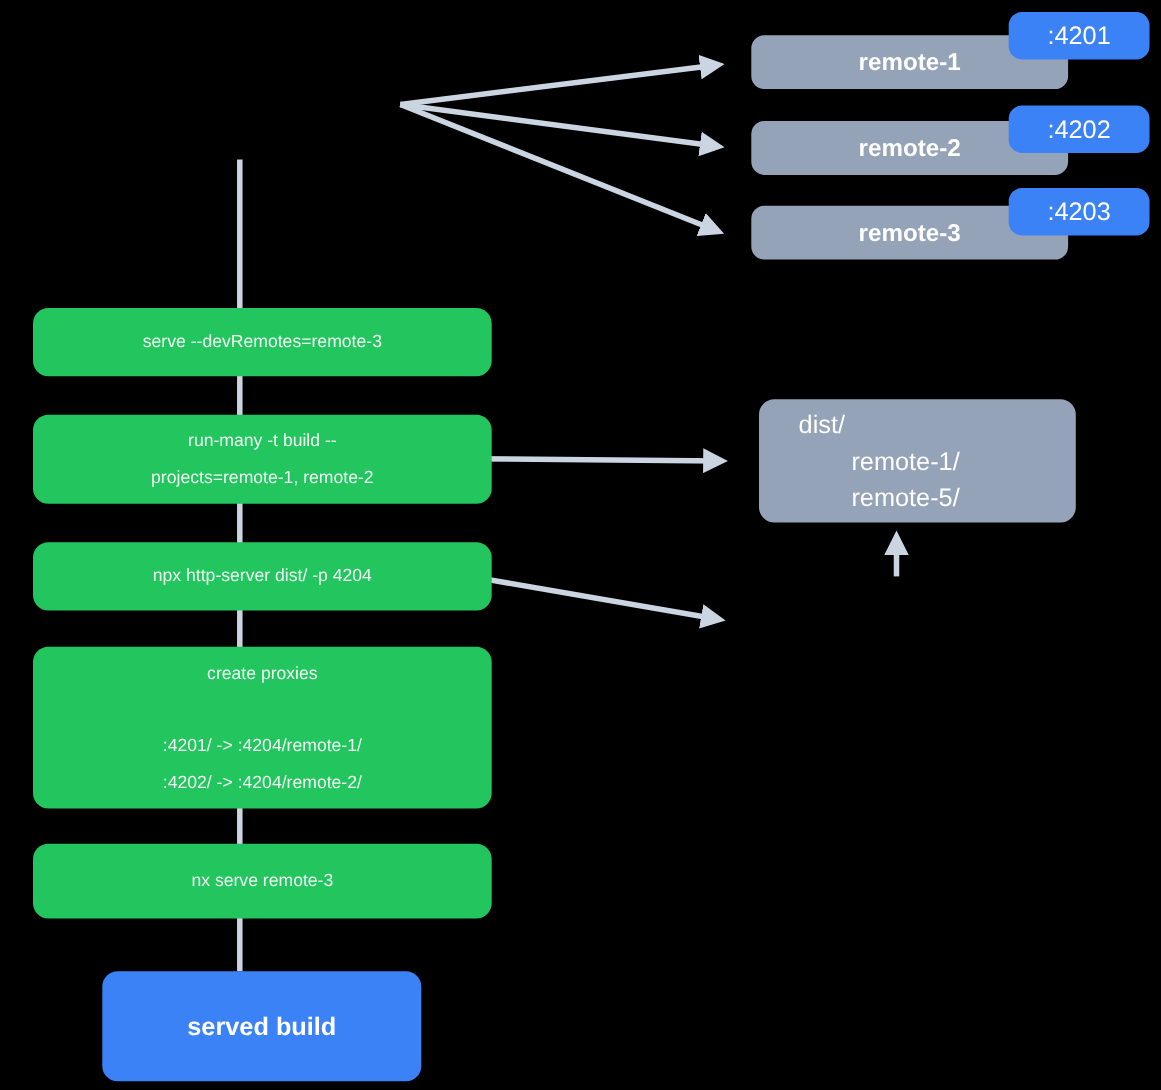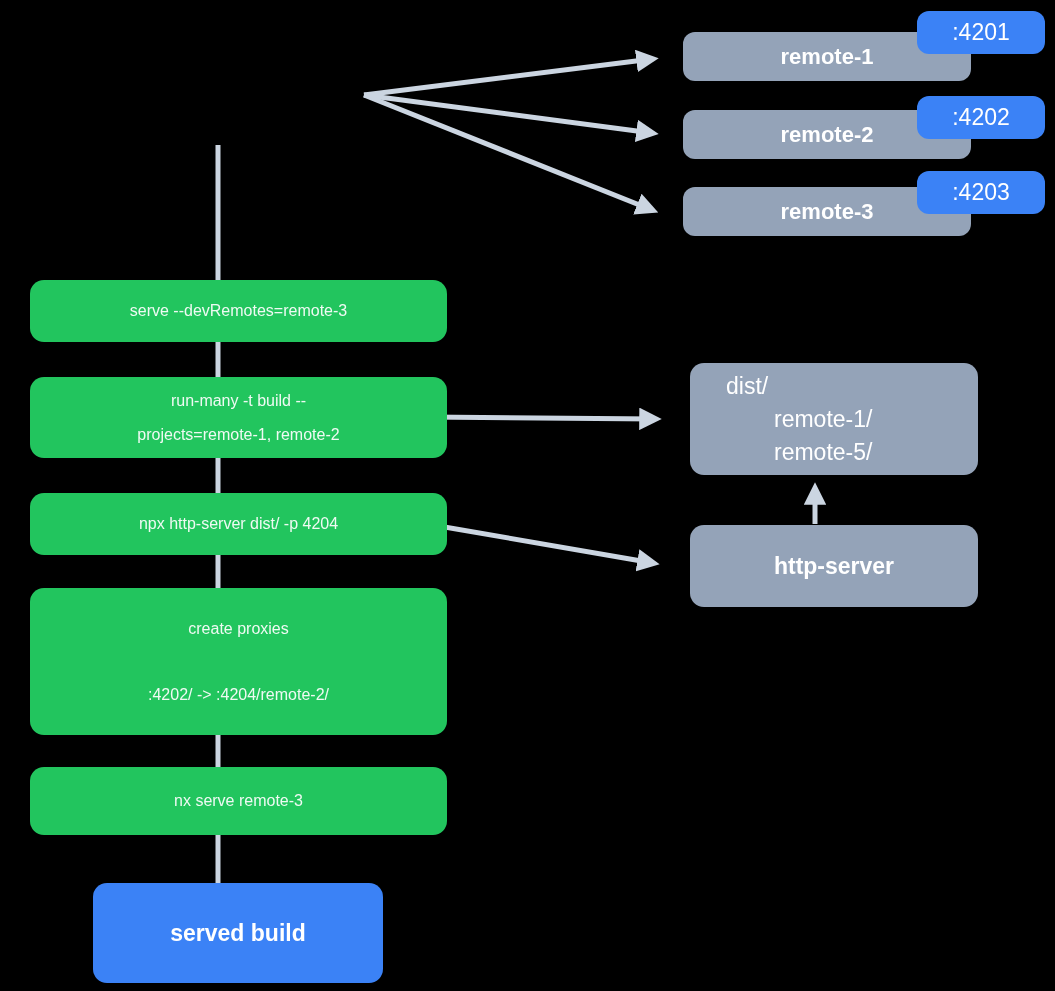--- a/index.html
+++ b/index.html
@@ -102,34 +102,32 @@
     <div>projects=remote-1, remote-2</div>
   </div>
 
   <div class="node cmd" id="cmd-http-server">
     <div>npx http-server dist/ -p 4204</div>
   </div>
 
   <div class="node cmd" id="cmd-proxies">
     <div>create proxies</div>
     <div class="spacer"></div>
+    <div>:4201/ -&gt; :4204/remote-1/</div>
     <div>:4202/ -&gt; :4204/remote-2/</div>
   </div>
 
   <div class="node cmd" id="cmd-nx-serve">
     <div>nx serve remote-3</div>
   </div>
 
   <div class="node" id="dist">
     <div>dist/</div>
     <div class="indent">remote-1/</div>
     <div class="indent">remote-5/</div>
   </div>
 
-  <div class="node bold" id="http-server">
-    <span>http-server</span>
-  </div>
 
   <div class="node bold" id="served-host">
     <span>served build</span>
   </div>
 
 </div>
 
 </body></html>

